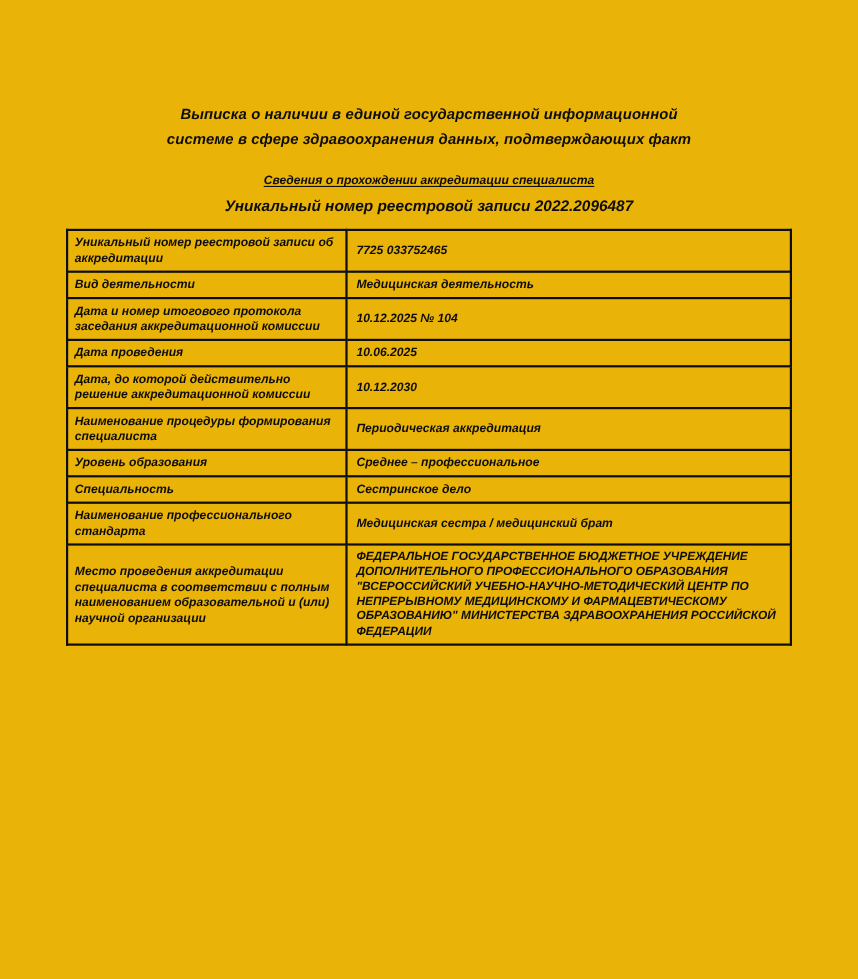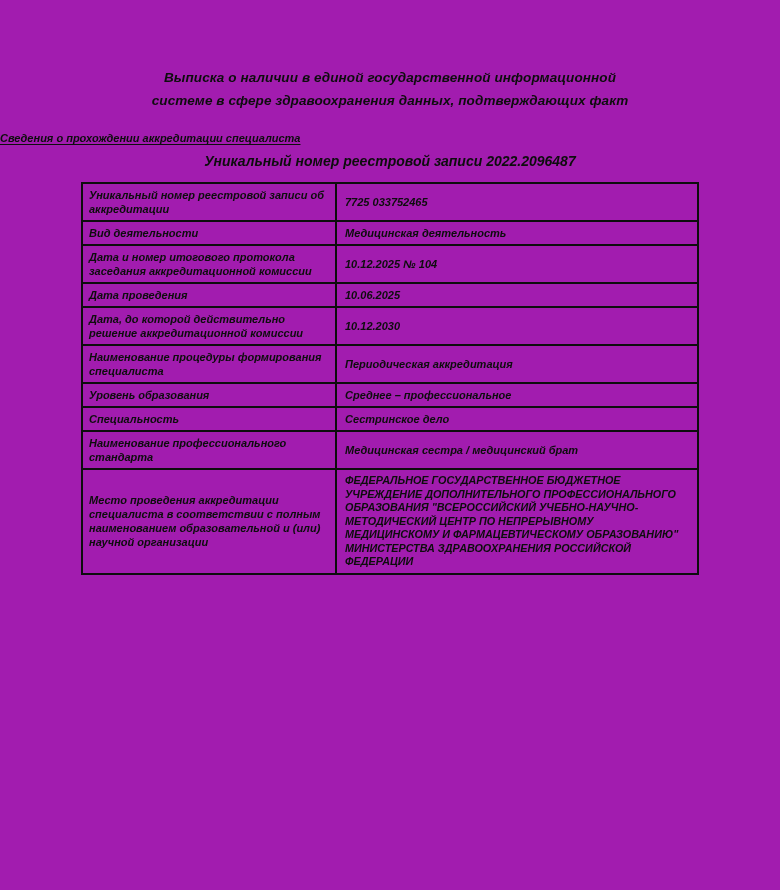--- a/index.html
+++ b/index.html
@@ -9,22 +9,22 @@
     height: 890px;
     font-family: "Liberation Sans", "DejaVu Sans", sans-serif;
     font-weight: bold;
     font-style: italic;
     color: #0d0d0d;
     overflow: hidden;
   }
   .page {
     width: 780px;
     height: 890px;
-    background: #a21caf;
-    padding-top: 66px;
+    background: #eab308;
+    padding-top: 92px;
   }
   .doc-title {
     text-align: center;
     font-size: 13.5px;
     line-height: 23px;
     letter-spacing: 0.1px;
   }
   .date-block {
     margin: 17px 146px 0 auto;
     width: 220px;
@@ -43,20 +43,21 @@
   }
   .intro {
     margin: 17px auto 0;
     width: 640px;
     text-align: center;
     font-size: 11px;
     line-height: 15px;
   }
   .section-heading {
     margin-top: 20px;
+    text-align: center;
     font-size: 11px;
     text-decoration: underline;
     text-underline-offset: 2px;
   }
   .registry-heading {
     margin-top: 9px;
     text-align: center;
     font-size: 14px;
   }
   table.acc-table {
@@ -70,21 +71,21 @@
     font-size: 11px;
     line-height: 14px;
     vertical-align: middle;
   }
   td.cell-label {
     width: 254px;
     padding: 4px 10px 4px 6px;
     margin-left: 20px;
   }
   td.cell-value {
-    width: 362px;
+    width: 404px;
     padding: 4px 8px;
   }
   tr.row-place td.cell-value {
     line-height: 13.5px;
     font-size: 10.8px;
   }
 </style>
 </head>
 <body>
 

